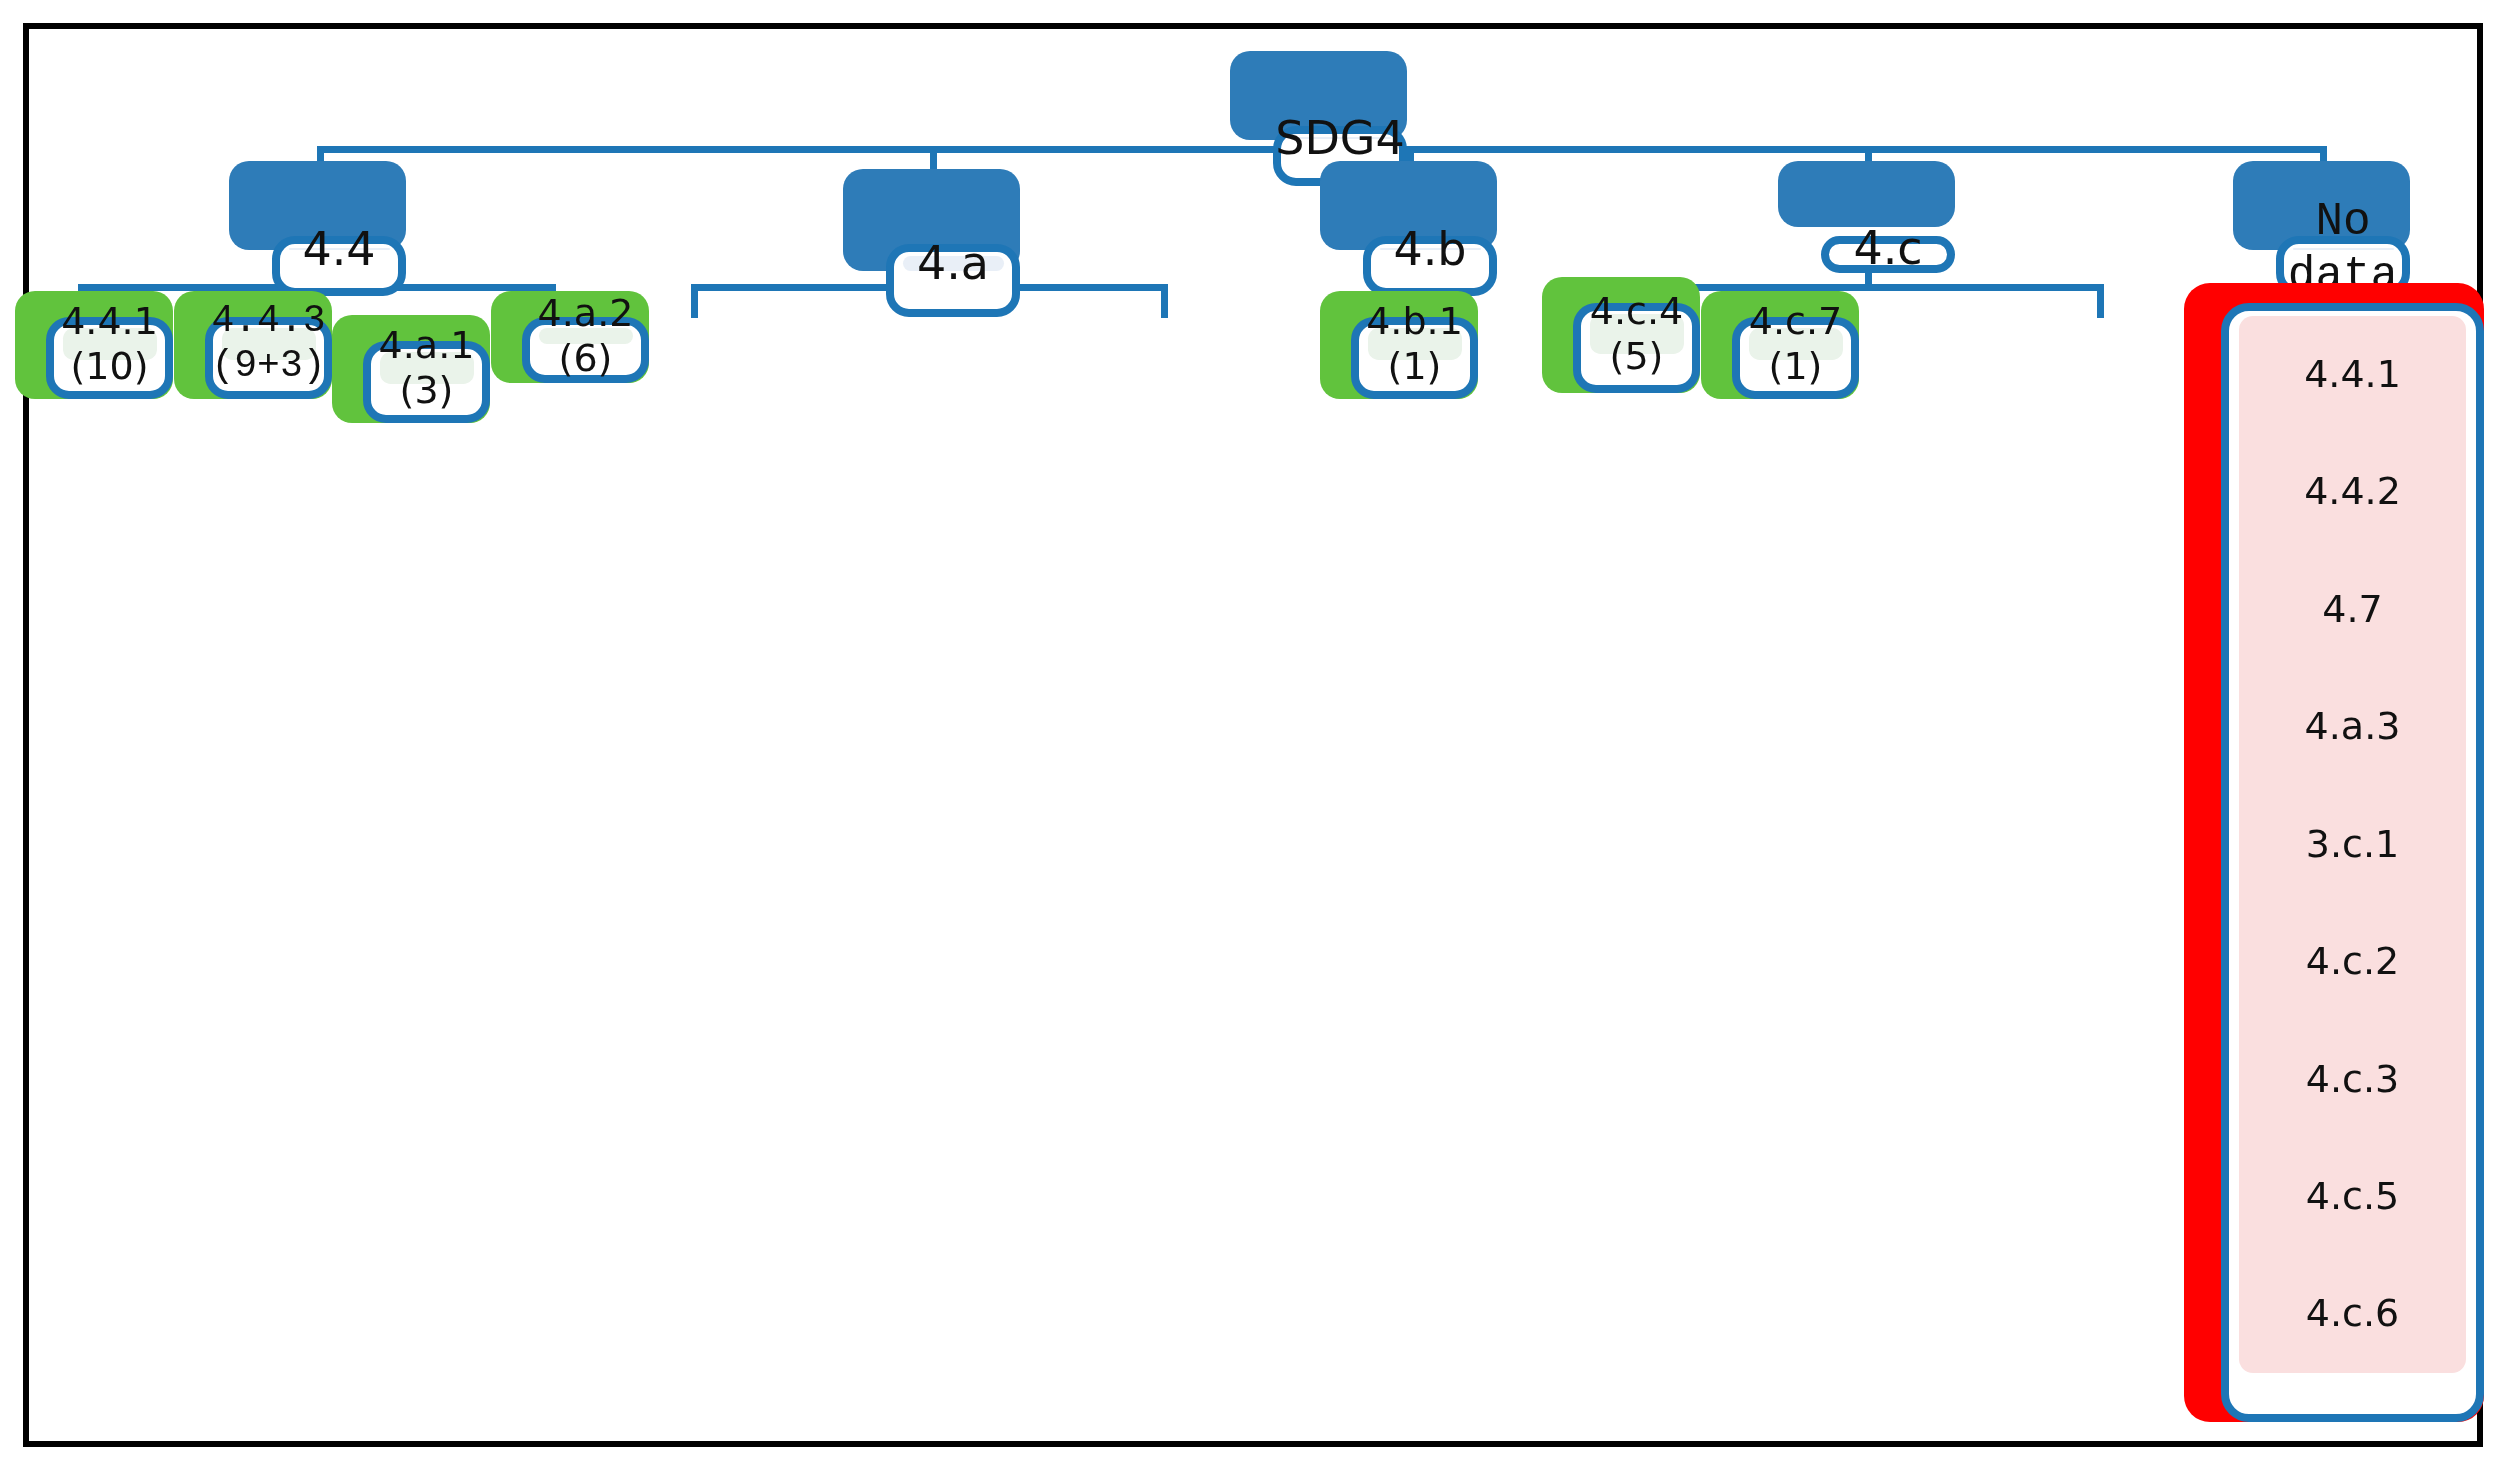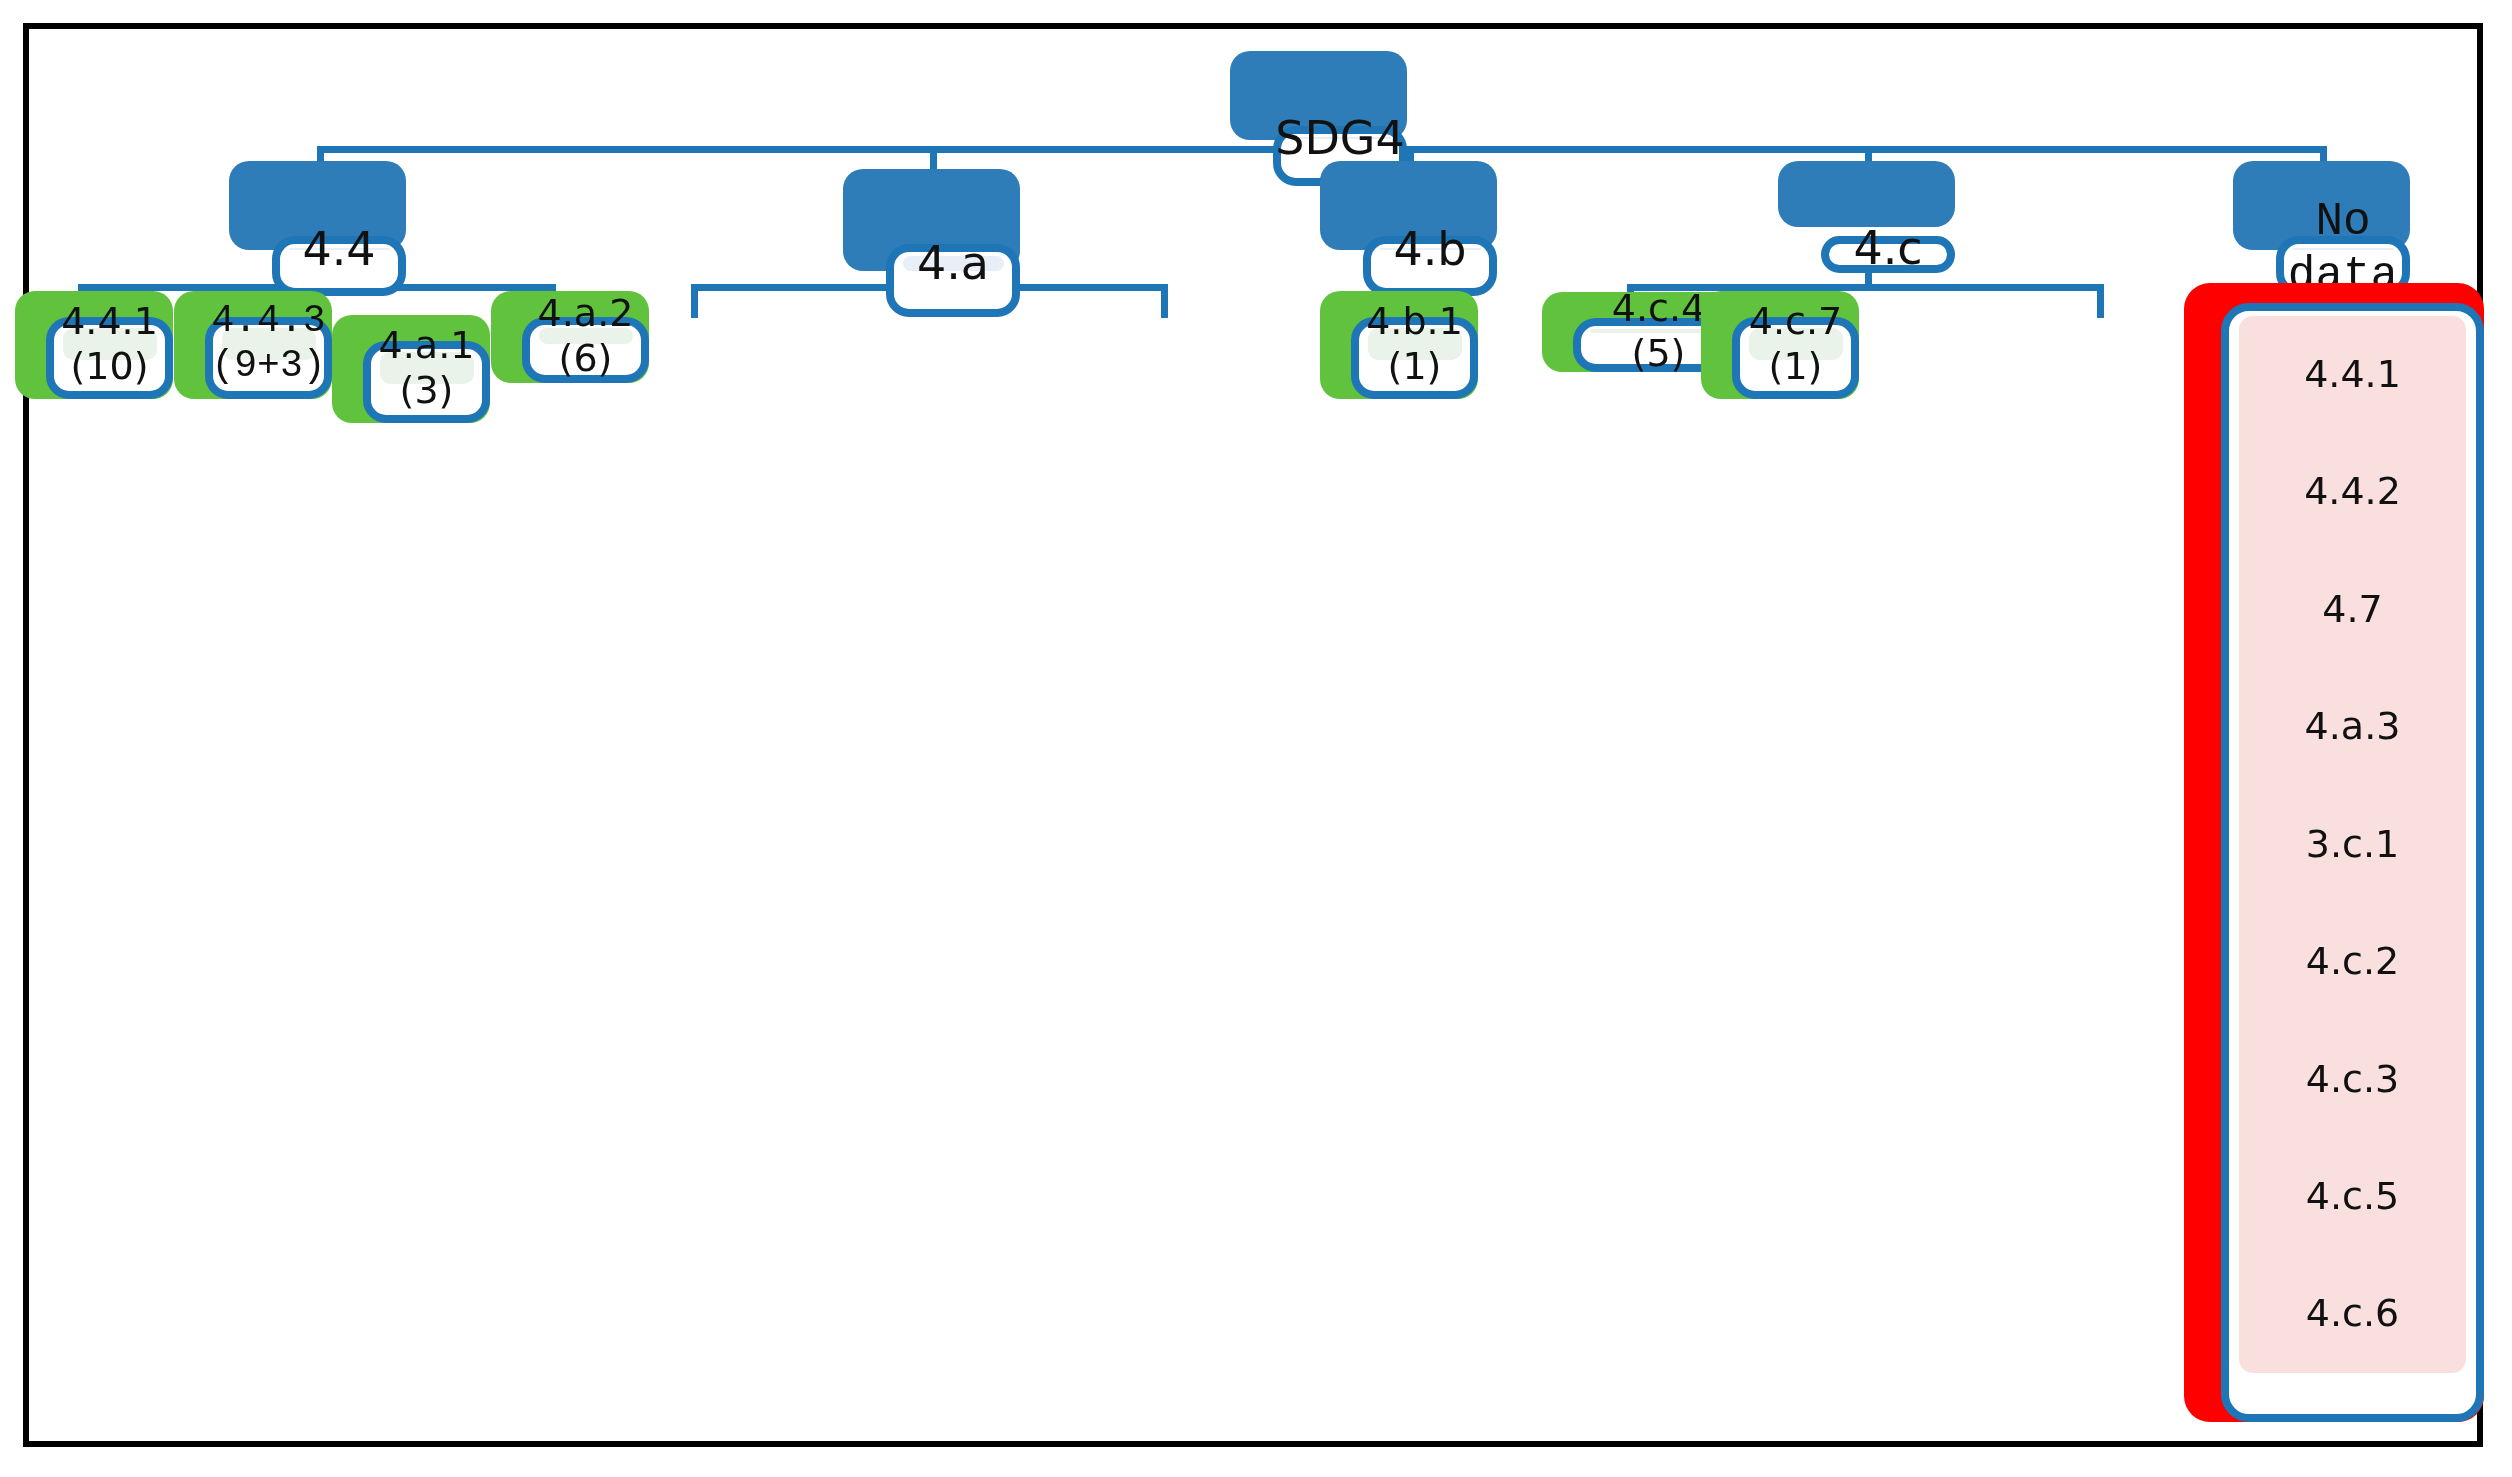--- a/index.html
+++ b/index.html
@@ -258,21 +258,21 @@
     <div class="node node-leaf" style="left:1291px; top:262px; width:158px; height:108px;">
       <div class="shadow"></div>
       <div class="face">
         <div class="inner">
           <span class="leaf-line">4.b.1</span>
           <span class="leaf-line">(1)</span>
         </div>
       </div>
     </div>
 
-    <div class="node node-leaf one-line" style="left:1513px; top:263px; width:158px; height:80px;padding-left:44px;">
+    <div class="node node-leaf one-line" style="left:1513px; top:248px; width:158px; height:116px;">
       <div class="shadow"></div>
       <div class="face">
         <div class="inner">
           <span class="leaf-line">4.c.4 (5)</span>
         </div>
       </div>
     </div>
 
     <div class="node node-leaf one-line" style="left:1672px; top:262px; width:158px; height:108px;">
       <div class="shadow"></div>

